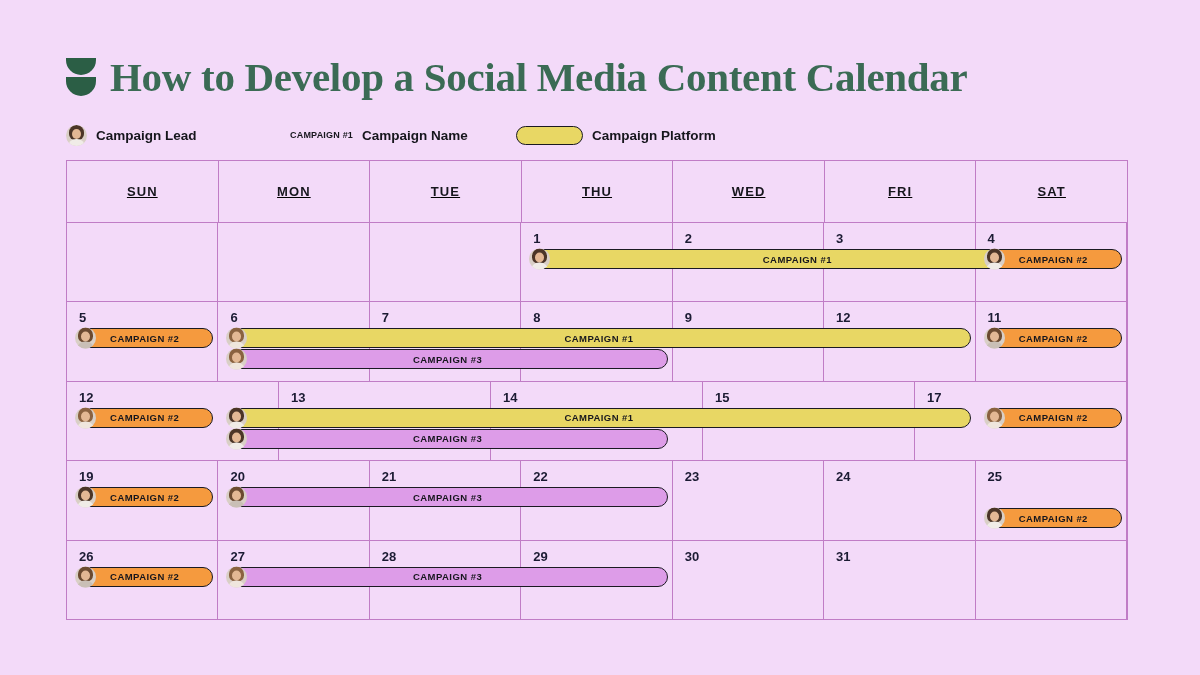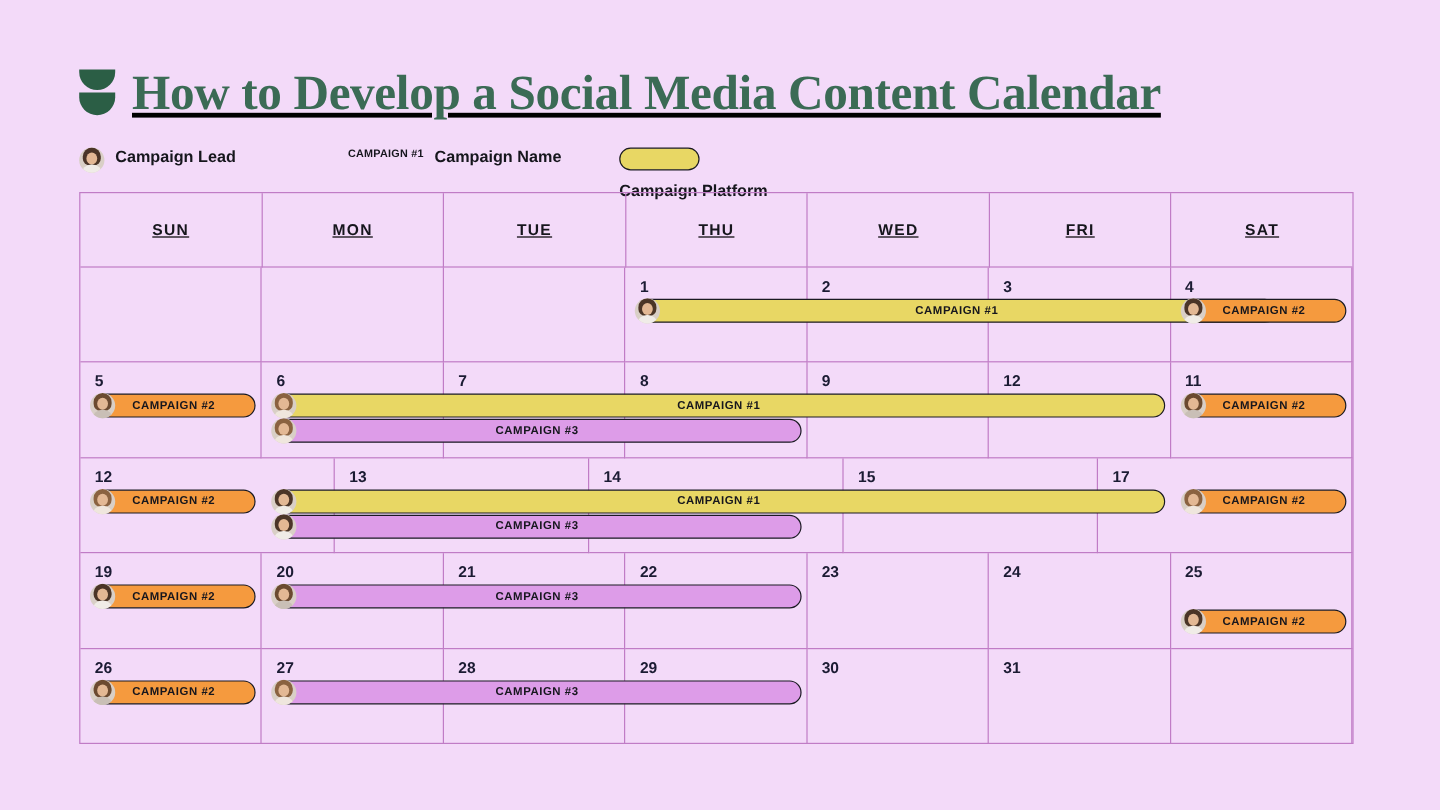--- a/index.html
+++ b/index.html
@@ -17,21 +17,20 @@
   }
 
   
   .title-row {
     position: absolute;
     left: 66px;
     top: 56px;
     display: flex;
     align-items: center;
     gap: 14px;
-    text-decoration: underline;
   }
   .brand-mark {
     width: 30px;
     height: 42px;
     position: relative;
     flex: 0 0 auto;
   }
   .brand-mark .bowl-top,
   .brand-mark .bowl-bottom {
     position: absolute;
@@ -64,26 +63,27 @@
   .legend {
     position: absolute;
     left: 66px;
     top: 123px;
     width: 1060px;
     height: 24px;
   }
   .legend-item {
     position: absolute;
     display: flex;
+    align-items: center;
     gap: 9px;
     height: 24px;
   }
   .legend-item.lead     { left: 0px; }
   .legend-item.name     { left: 224px; }
-  .legend-item.platform { left: 450px; flex-direction: column; }
+  .legend-item.platform { left: 450px; }
 
   .legend-label {
     font-size: 13.5px;
     font-weight: bold;
     color: #16161d;
     white-space: nowrap;
   }
 
   
   .avatar {

